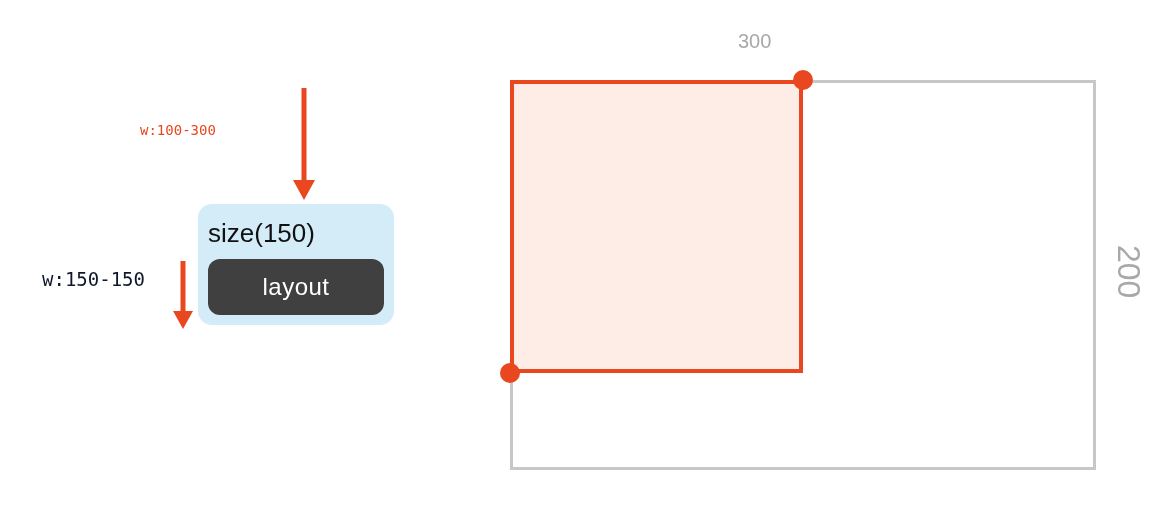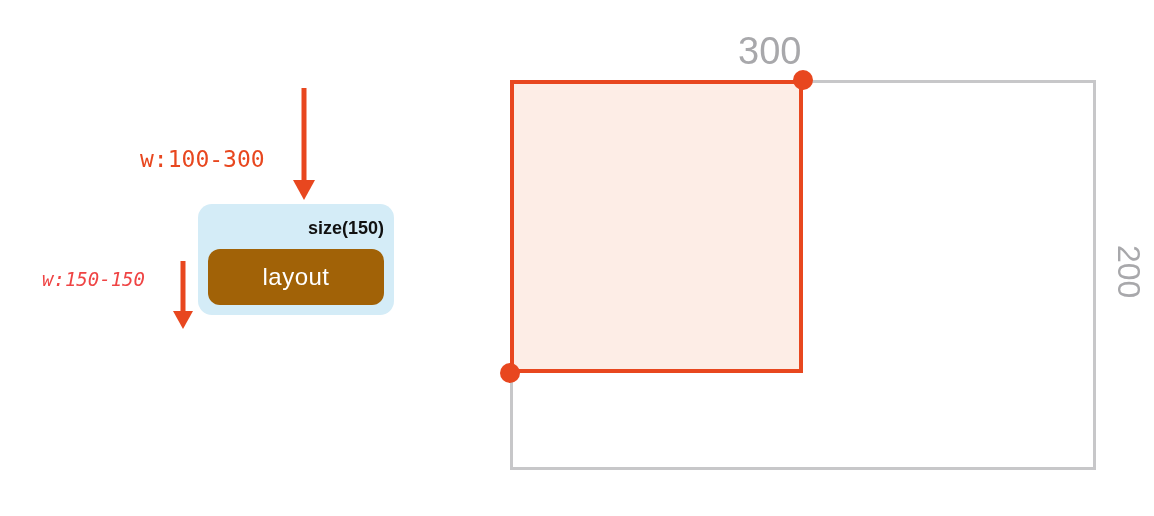--- a/index.html
+++ b/index.html
@@ -9,69 +9,68 @@
       background: #ffffff;
       position: relative;
       font-family: -apple-system, BlinkMacSystemFont, "Segoe UI", Helvetica, Arial, sans-serif;
     }
     .mono { font-family: ui-monospace, Menlo, Monaco, Consolas, monospace; }
 
     
     .constraint-top-label {
       position: absolute;
       left: 140px;
-      top: 145px;
+      top: 122px;
       color: #e8471f;
-      font-size: 23px;
+      font-size: 14px;
       line-height: 1.25;
       text-align: left;
     }
     .arrow-top {
       position: absolute;
       left: 289px;
       top: 88px;
     }
 
     
     .constraint-left-label {
       position: absolute;
       left: 42px;
       top: 268px;
-      color: #ef4444;
+      color: #0f172a;
       font-size: 19px;
       line-height: 1.25;
       text-align: left;
-      font-style: italic;
     }
     .arrow-left {
       position: absolute;
       left: 171px;
       top: 261px;
     }
 
     
     .card {
       position: absolute;
       left: 198px;
       top: 204px;
       width: 196px;
       padding: 10px 10px 10px 10px;
       background: #d4ecf7;
       border-radius: 14px;
     }
     .card-title {
-      text-align: right;
-      font-size: 18px;
-      font-weight: 700;
+      text-align: left;
+      font-size: 26px;
+      font-weight: 400;
       color: #111;
       padding: 4px 0 10px 0;
       letter-spacing: 0px;
     }
     .pill {
-      background: #a16207;
+      background: #404040;
       color: #ffffff;
       font-size: 24px;
       font-weight: 500;
       text-align: center;
       padding: 14px 0;
       border-radius: 12px;
       letter-spacing: 0.5px;
     }
 
     
@@ -100,21 +99,21 @@
       border-radius: 50%;
     }
     .handle-tr { left: 793px; top: 70px; } 
     .handle-bl { left: 500px; top: 363px; } 
 
     .dim-top {
       position: absolute;
       left: 738px;
       top: 30px;
       color: #a8a8ab;
-      font-size: 38px;
+      font-size: 20px;
       font-weight: 400;
     }
     .dim-right {
       position: absolute;
       left: 1110px;
       top: 245px;
       color: #a8a8ab;
       font-size: 32px;
       font-weight: 400;
       writing-mode: vertical-rl;

